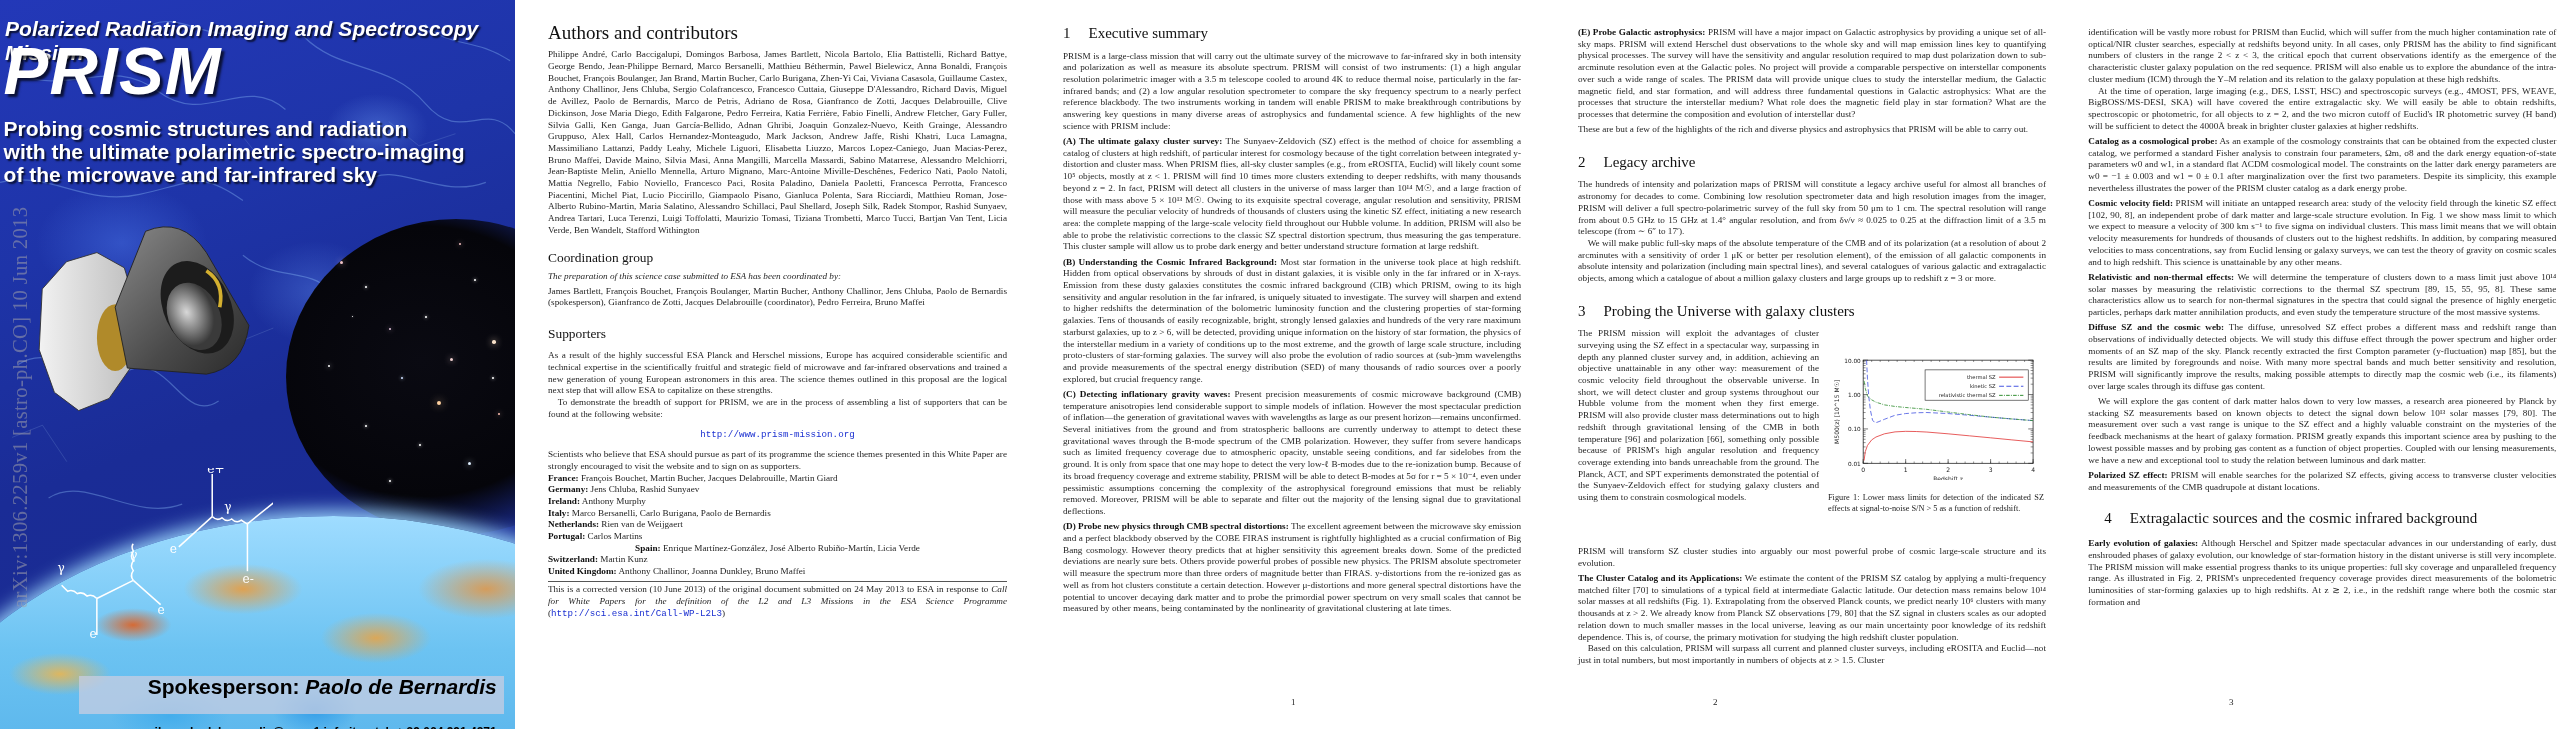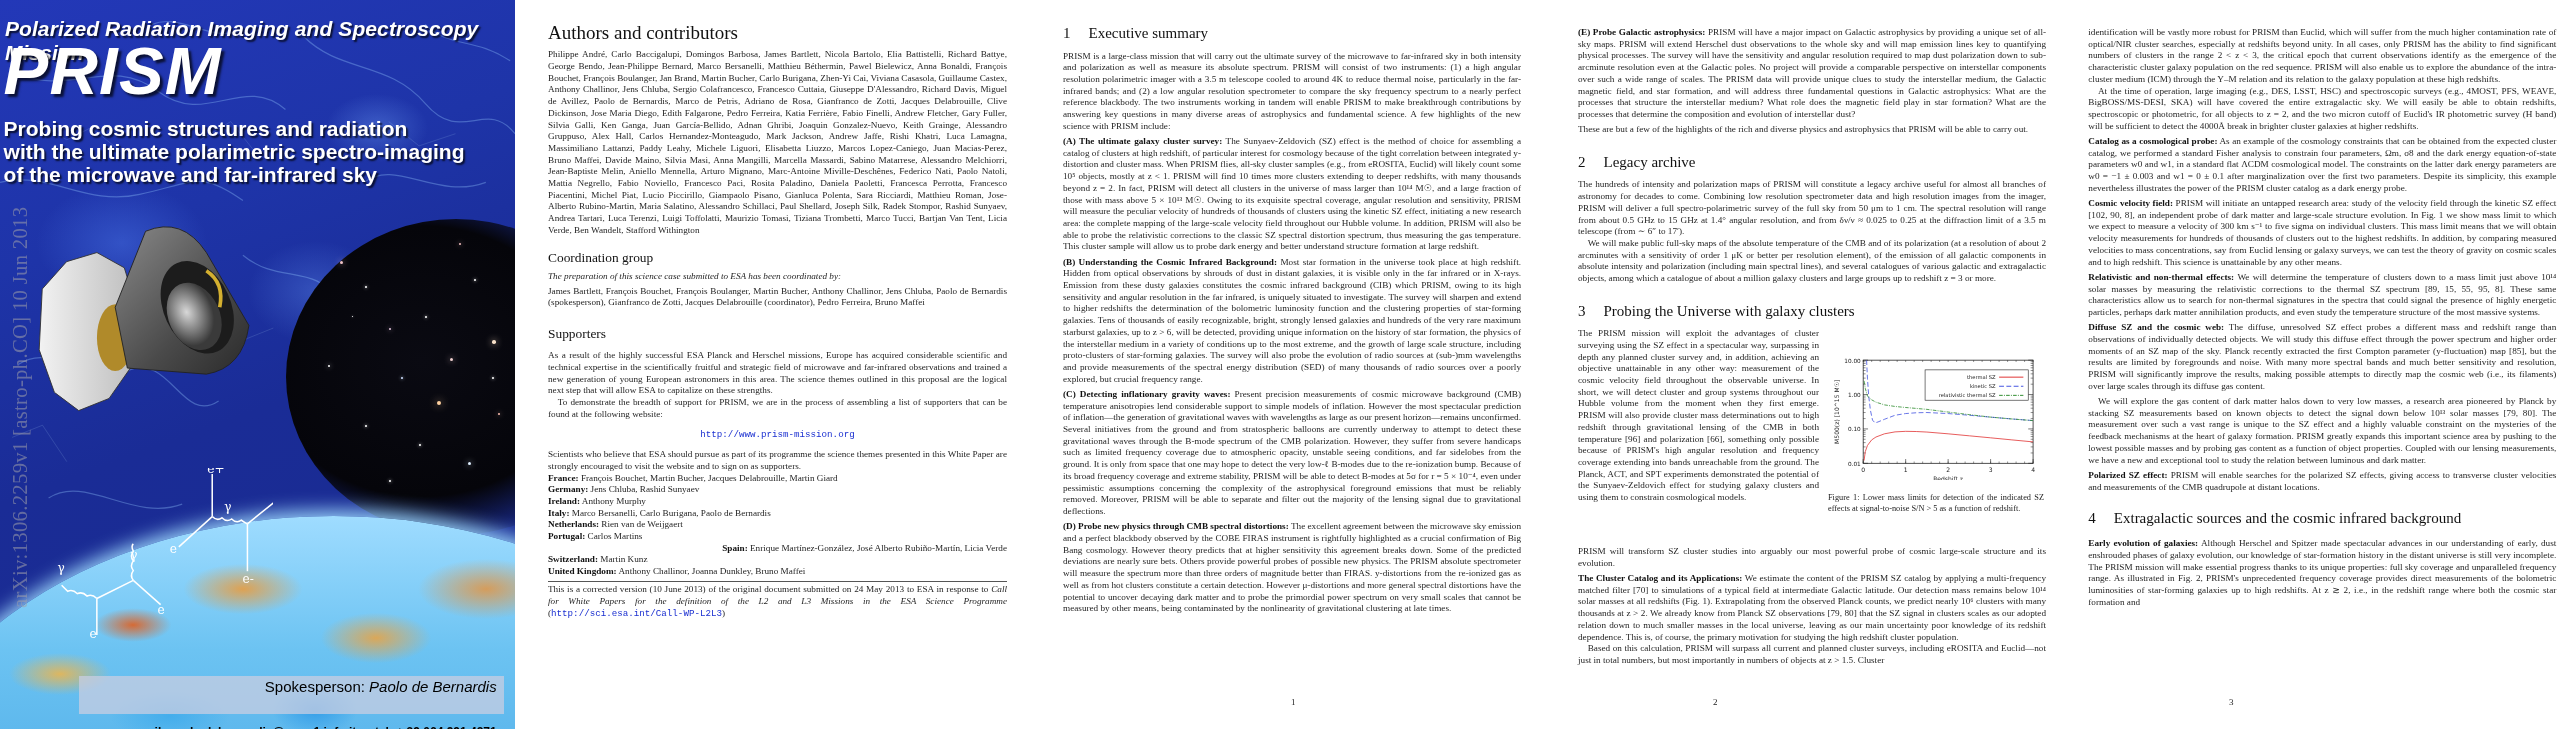--- a/index.html
+++ b/index.html
@@ -55,21 +55,21 @@
     position: absolute; left: 8.5px; top: 608px; transform-origin: left top; transform: rotate(-90deg);
     font-family: "Liberation Serif", "DejaVu Serif", serif; font-size: 20.7px; color: rgba(160,160,170,0.55);
     white-space: nowrap; letter-spacing: 0.3px;
   }
   .cover .contact-box {
     position: absolute; left: 79px; top: 676px; width: 425px; height: 38px;
     background: rgba(200,205,225,0.75);
     text-align: right; padding: 2.4px 7.3px 0 0;
     font-family: "Liberation Sans", "DejaVu Sans", sans-serif; color: #000;
   }
-  .cover .contact-box .spokes { font-size: 15px; font-weight: normal; line-height: 18px; }
+  .cover .contact-box .spokes { font-size: 21px; font-weight: bold; line-height: 18px; }
   .cover .contact-box .spokes i { font-style: italic; }
   .cover .contact-box .email { font-size: 12px; font-weight: bold; line-height: 16px; margin-top: 28px; }
 
   
   .page { position: absolute; top: 0; height: 729px; background: #fff; }
   .page .col { position: absolute; top: 0; }
   h2.sec {
     font-family: "Liberation Serif", "DejaVu Serif", serif; font-weight: normal;
     font-size: 15px; line-height: 18px; color: #111;
   }
@@ -223,21 +223,21 @@
     </p>
     <p class="body">Scientists who believe that ESA should pursue as part of its programme the science themes presented in this White Paper are strongly encouraged to visit the website and to sign on as supporters.</p>
 
     <div id="steering-rows">
         <p class="body" style="text-align:left; line-height:11.7px;"><b>France:</b> <span>François Bouchet, Martin Bucher, Jacques Delabrouille, Martin Giard</span></p>
         <p class="body" style="text-align:left; line-height:11.7px;"><b>Germany:</b> <span>Jens Chluba, Rashid Sunyaev</span></p>
         <p class="body" style="text-align:left; line-height:11.7px;"><b>Ireland:</b> <span>Anthony Murphy</span></p>
         <p class="body" style="text-align:left; line-height:11.7px;"><b>Italy:</b> <span>Marco Bersanelli, Carlo Burigana, Paolo de Bernardis</span></p>
         <p class="body" style="text-align:left; line-height:11.7px;"><b>Netherlands:</b> <span>Rien van de Weijgaert</span></p>
         <p class="body" style="text-align:left; line-height:11.7px;"><b>Portugal:</b> <span>Carlos Martins</span></p>
-        <p class="body" style="text-align:right; line-height:11.7px;"><b>Spain:</b> <span>Enrique Martínez-González, José Alberto Rubiño-Martín, Licia Verde</span></p>
+        <p class="body" style="text-align:center; line-height:11.7px;"><b>Spain:</b> <span>Enrique Martínez-González, José Alberto Rubiño-Martín, Licia Verde</span></p>
         <p class="body" style="text-align:left; line-height:11.7px;"><b>Switzerland:</b> <span>Martin Kunz</span></p>
         <p class="body" style="text-align:left; line-height:11.7px;"><b>United Kingdom:</b> <span>Anthony Challinor, Joanna Dunkley, Bruno Maffei</span></p>
       </div>
     <hr class="rule" style="margin:3px 0 2.4px;">
     <p class="body" style="text-align:justify;">
       <span>This is a corrected version (10 June 2013) of the original document submitted on 24 May 2013 to ESA in response to </span><span class="ital">Call for White Papers for the definition of the L2 and L3 Missions in the ESA Science Programme</span><span> (</span><a class="url">http://sci.esa.int/Call-WP-L2L3</a><span>)</span>
     </p>
   </div>
 </div>
 
@@ -434,21 +434,21 @@
         <p class="body" style="margin-bottom:3.6px;"><b>Catalog as a cosmological probe:</b> <span>As an example of the cosmology constraints that can be obtained from the expected cluster catalog, we performed a standard Fisher analysis to constrain four parameters, Ωm, σ8 and the dark energy equation-of-state parameters w0 and w1, in a standard flat ΛCDM cosmological model. The constraints on the latter dark energy parameters are w0 = −1 ± 0.003 and w1 = 0 ± 0.1 after marginalization over the first two parameters. Despite its simplicity, this example nevertheless illustrates the power of the PRISM cluster catalog as a dark energy probe.</span></p>
         <p class="body" style="margin-bottom:3.6px;"><b>Cosmic velocity field:</b> <span>PRISM will initiate an untapped research area: study of the velocity field through the kinetic SZ effect [102, 90, 8], an independent probe of dark matter and large-scale structure evolution. In Fig. 1 we show mass limit to which we expect to measure a velocity of 300 km s⁻¹ to five sigma on individual clusters. This mass limit means that we will obtain velocity measurements for hundreds of thousands of clusters out to the highest redshifts. In addition, by comparing measured velocities to mass concentrations, say from Euclid lensing or galaxy surveys, we can test the theory of gravity on cosmic scales and to high redshift. This science is unattainable by any other means.</span></p>
         <p class="body" style="margin-bottom:3.6px;"><b>Relativistic and non-thermal effects:</b> <span>We will determine the temperature of clusters down to a mass limit just above 10¹⁴ solar masses by measuring the relativistic corrections to the thermal SZ spectrum [89, 15, 55, 95, 8]. These same characteristics allow us to search for non-thermal signatures in the spectra that could signal the presence of highly energetic particles, perhaps dark matter annihilation products, and even study the temperature structure of the most massive systems.</span></p>
         <p class="body" style="margin-bottom:3.6px;"><b>Diffuse SZ and the cosmic web:</b> <span>The diffuse, unresolved SZ effect probes a different mass and redshift range than observations of individually detected objects. We will study this diffuse effect through the power spectrum and higher order moments of an SZ map of the sky. Planck recently extracted the first Compton parameter (y-fluctuation) map [85], but the results are limited by foregrounds and noise. With many more spectral bands and much better sensitivity and resolution, PRISM will significantly improve the results, making possible attempts to directly map the cosmic web (i.e., its filaments) over large scales through its diffuse gas content.</span></p>
       </div>
     <p class="body indent" style="margin-bottom:3.6px;">We will explore the gas content of dark matter halos down to very low masses, a research area pioneered by Planck by stacking SZ measurements based on known objects to detect the signal down below 10¹³ solar masses [79, 80]. The measurement over such a vast range is unique to the SZ effect and a highly valuable constraint on the mysteries of the feedback mechanisms at the heart of galaxy formation. PRISM greatly expands this important science area by pushing to the lowest possible masses and by probing gas content as a function of object properties. Coupled with our lensing measurements, we have a new and exceptional tool to study the relation between luminous and dark matter.</p>
     <p class="body">
       <b>Polarized SZ effect:</b>
       <span>PRISM will enable searches for the polarized SZ effects, giving access to transverse cluster velocities and measurements of the CMB quadrupole at distant locations.</span>
     </p>
-    <h2 class="sec" style="margin:16px 0 11px;">
+    <h2 class="sec" style="margin:16px 16px 11px;">
       <span class="num">4</span><span>Extragalactic sources and the cosmic infrared background</span>
     </h2>
     <p class="body">
       <b>Early evolution of galaxies:</b>
       <span>Although Herschel and Spitzer made spectacular advances in our understanding of early, dust enshrouded phases of galaxy evolution, our knowledge of star-formation history in the distant universe is still very incomplete. The PRISM mission will make essential progress thanks to its unique properties: full sky coverage and unparalleled frequency range. As illustrated in Fig. 2, PRISM's unprecedented frequency coverage provides direct measurements of the bolometric luminosities of star-forming galaxies up to high redshifts. At z ≳ 2, i.e., in the redshift range where both the cosmic star formation and</span>
     </p>
   </div>
   <div class="pagenum" style="left:151px; top:697px;">3</div>
 </div>
 

